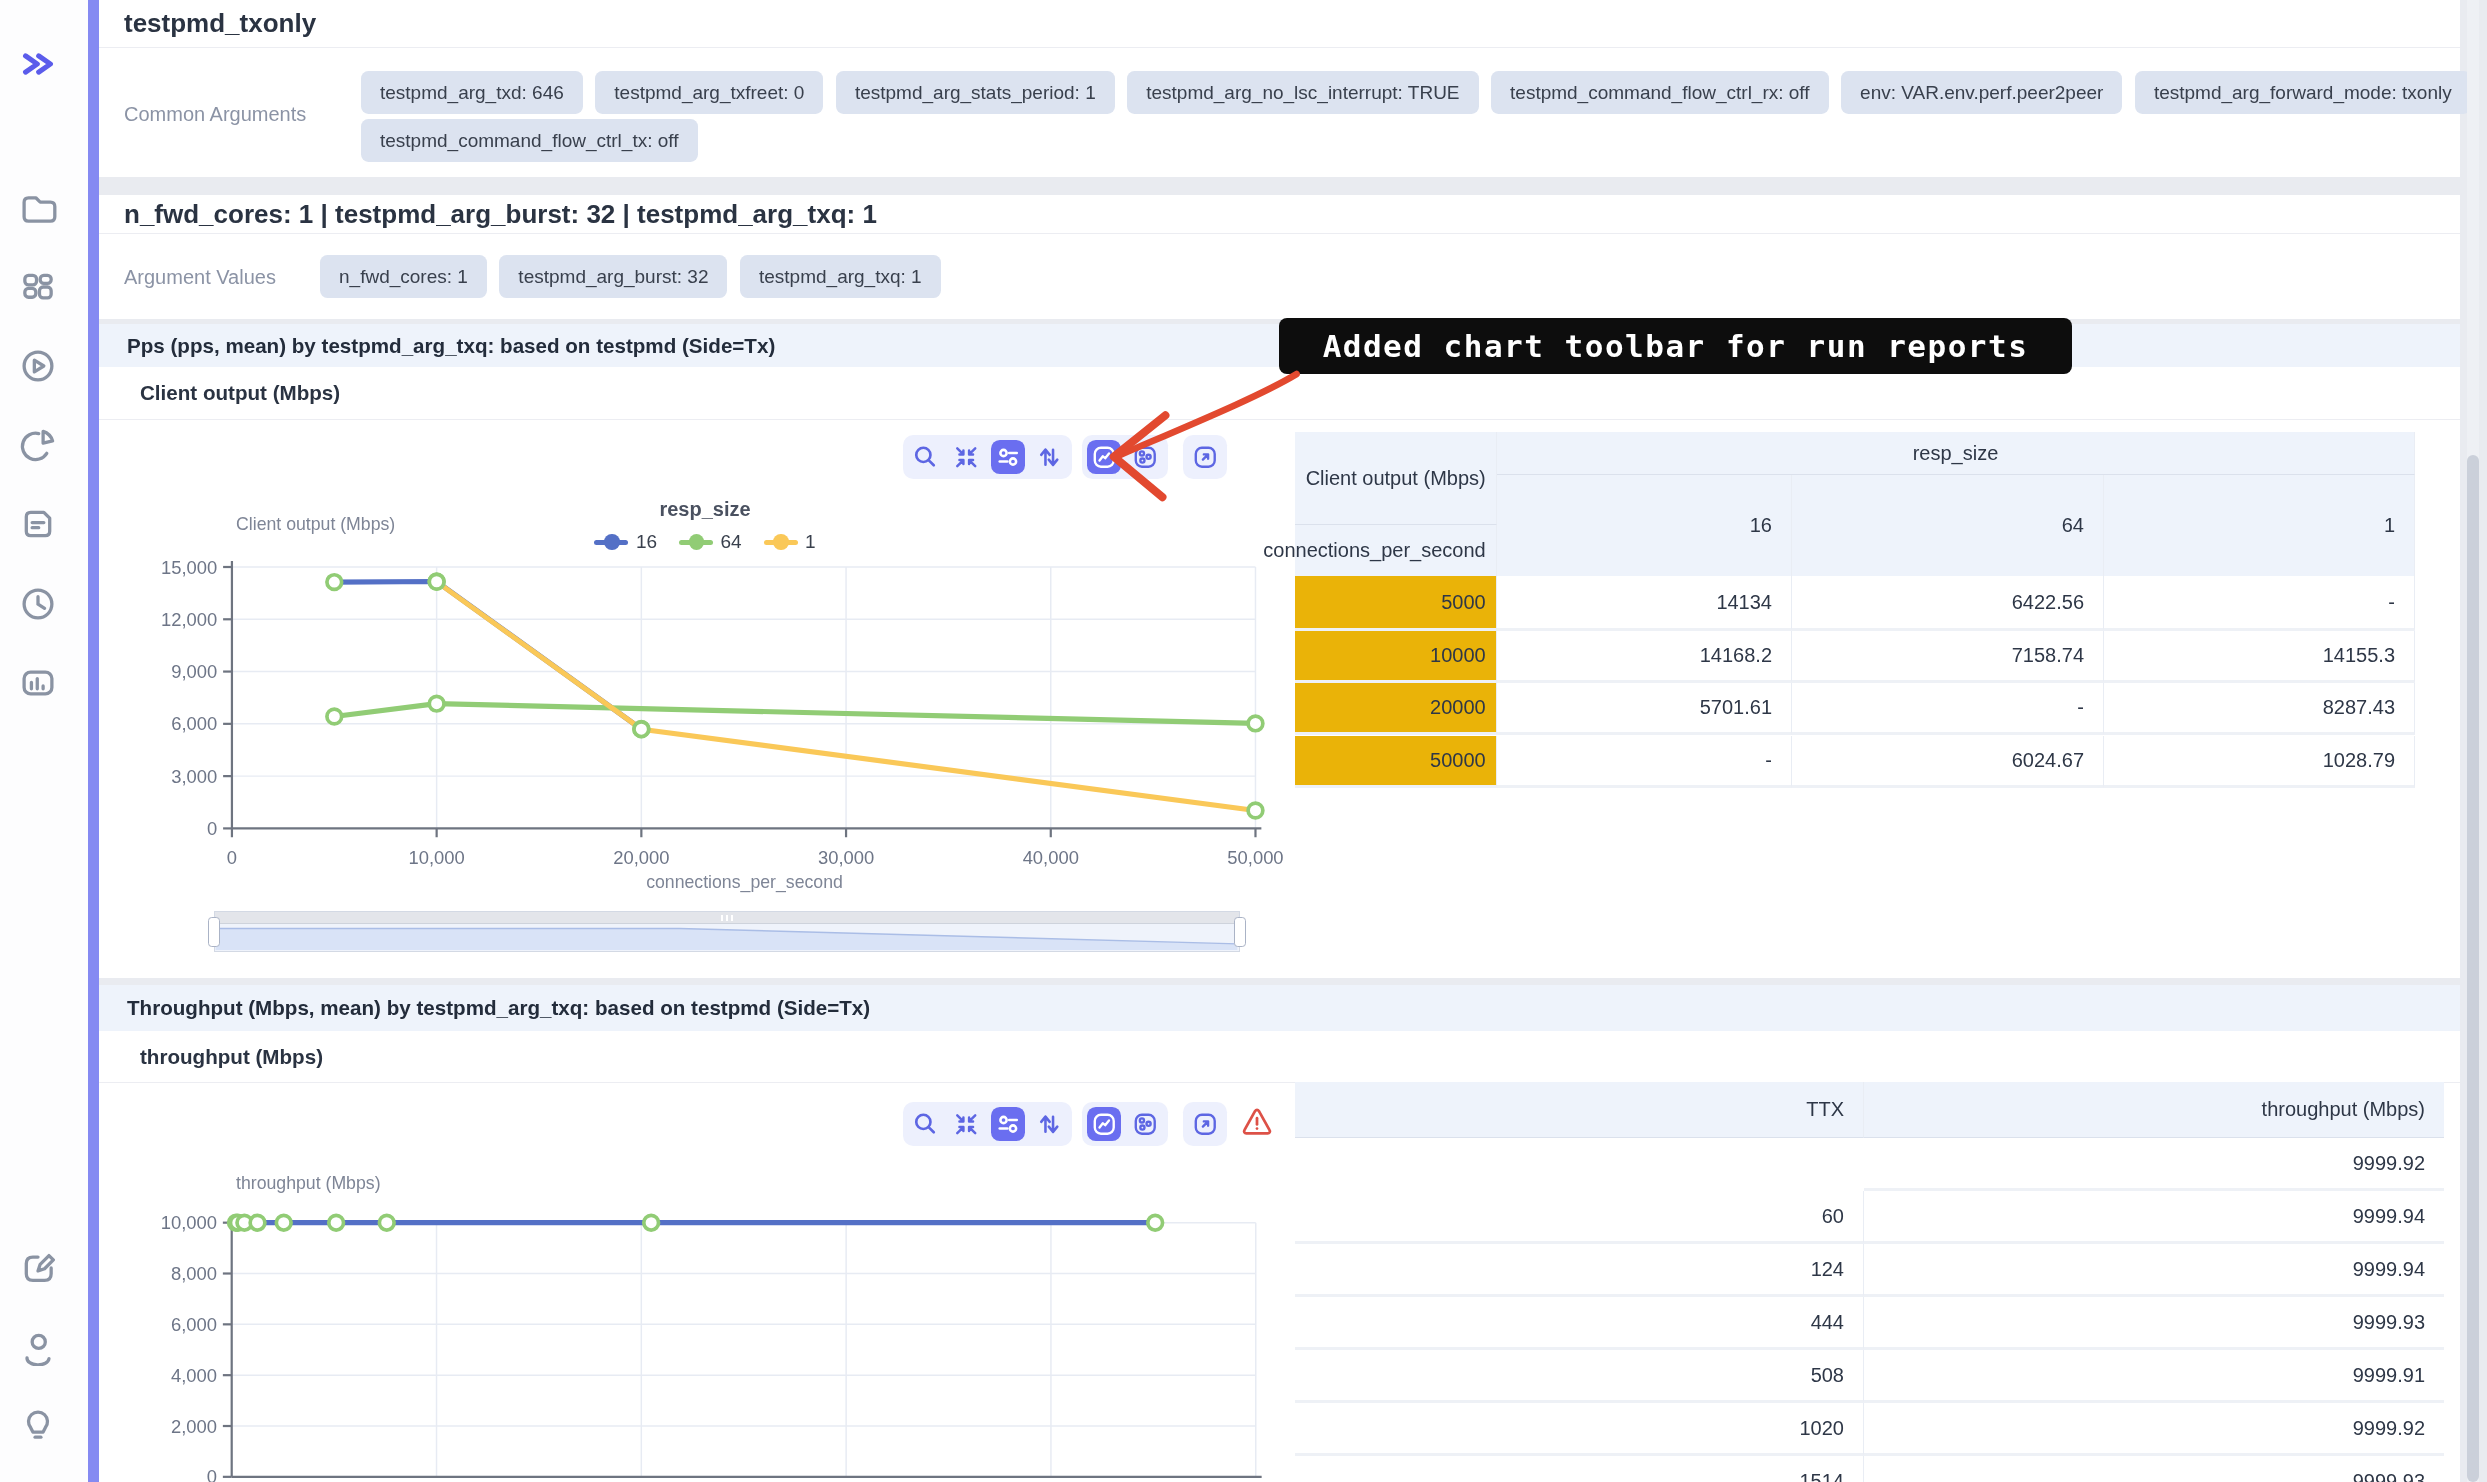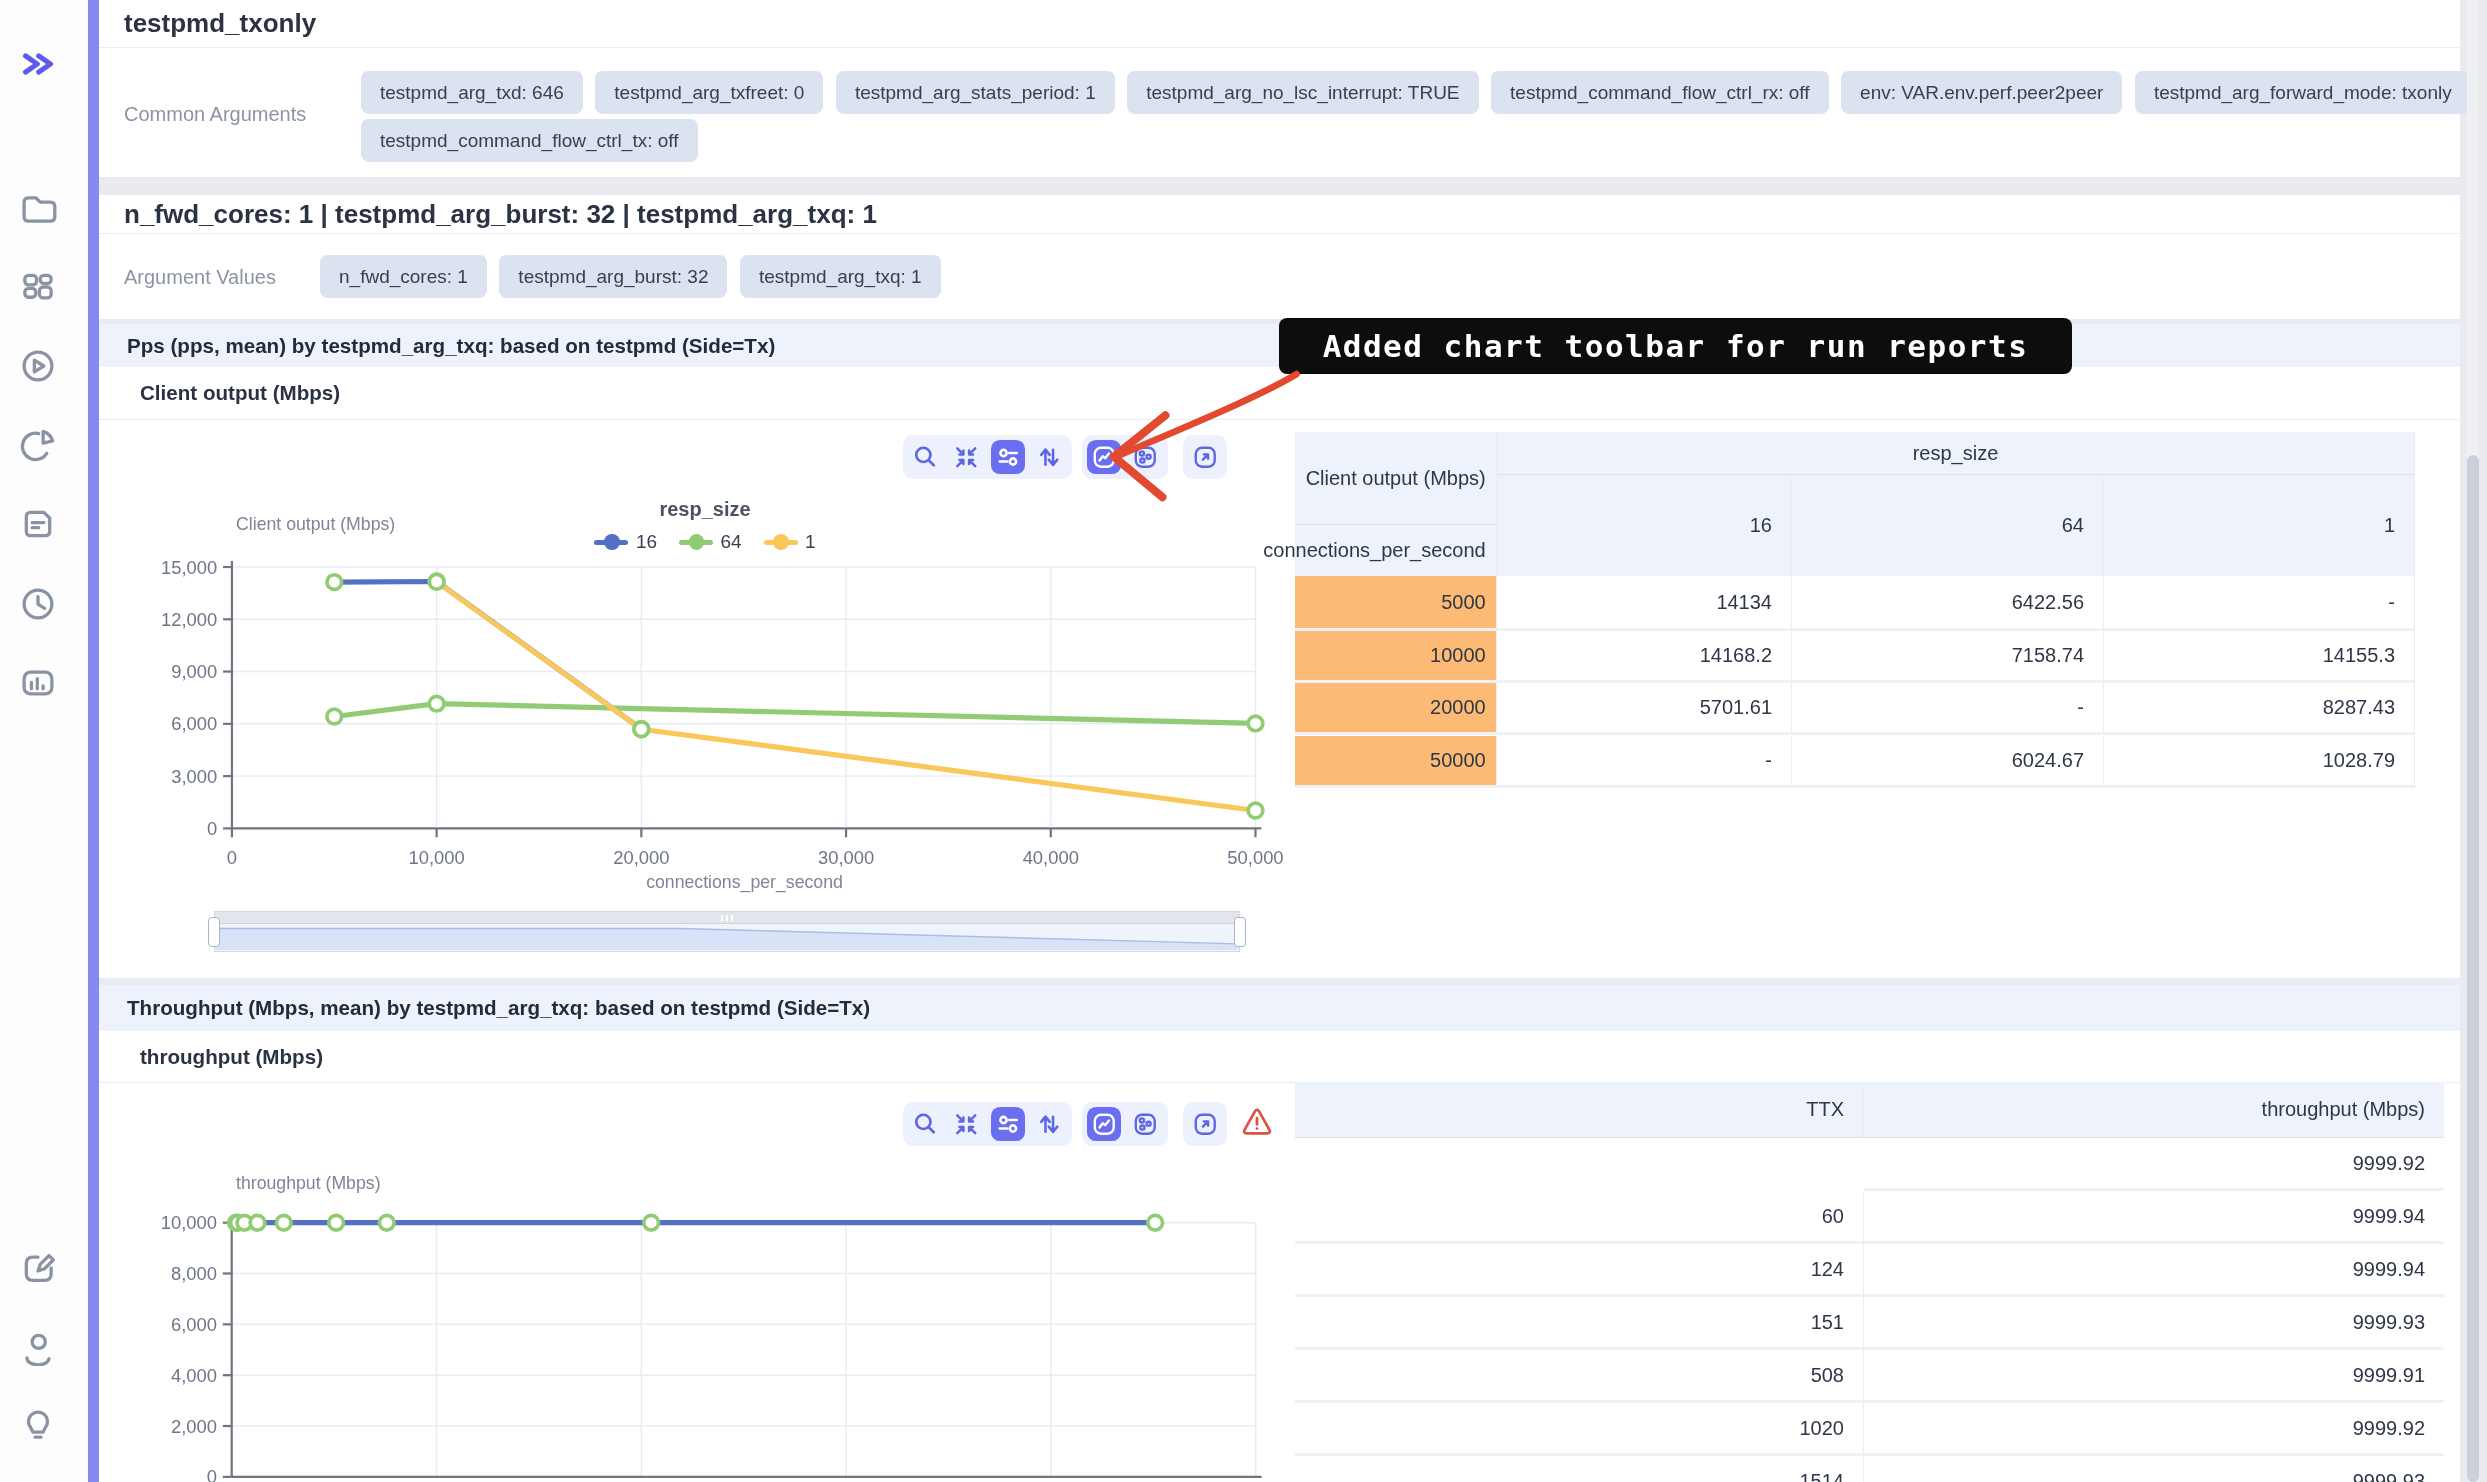--- a/index.html
+++ b/index.html
@@ -45,21 +45,21 @@
   .dz-grip i{width:2.2px;height:5.9px;background:#ffffff;}
   .dz-body{position:absolute;left:0;top:11.8px;width:100%;height:26.5px;}
   .dzh{position:absolute;top:5.2px;width:11.8px;height:29.5px;background:#ffffff;border:1.5px solid #aab3c6;border-radius:3.7px;box-sizing:border-box;z-index:3;}
   
   .tbl{position:absolute;font-size:20px;color:#2e3747;}
   .tc{position:absolute;display:flex;align-items:center;box-sizing:border-box;border-right:1.5px solid #e9edf4;background:#fff;}
   .tc.right{justify-content:flex-end;padding-right:19px;}
   .tc.rightsm{justify-content:flex-end;padding-right:10.3px;}
   .tc.center{justify-content:center;}
   .tc.hdr{background:#eef3fb;}
-  .tc.rowlabel{background:#fdba74;}
+  .tc.rowlabel{background:#eab308;}
   .tc.hb{border-bottom:1.5px solid #dbe1ec;}
   .tc.rb{border-bottom:3.7px solid #eef1f6;}
   
   .annotation{position:absolute;left:1279px;top:318px;width:793px;height:56px;background:#0d0d0d;border-radius:8px;
     display:flex;align-items:center;justify-content:center;color:#ffffff;z-index:50;
     font-family:"DejaVu Sans Mono",monospace;font-weight:700;font-size:31px;letter-spacing:1.5px;white-space:nowrap;}
   .arrow-svg{position:absolute;left:1046px;top:346px;z-index:60;pointer-events:none;}
   
   .scroll-track{position:absolute;left:2467px;top:0;width:11.8px;height:1482px;background:#eef0f4;}
   .scroll-thumb{position:absolute;left:2467px;top:455px;width:11.8px;height:1027px;background:#cbd0da;border-radius:6.6px;}
@@ -471,21 +471,21 @@
 
 <div class="tbl" style="left:1295px;top:1082px;width:1149px;height:401px;overflow:hidden;text-align:right;">
   <div class="tc hdr right hb" style="left:0;top:0;width:569px;height:56px;">TTX</div>
   <div class="tc hdr right hb" style="left:569px;top:0;width:581px;height:56px;">throughput (Mbps)</div>
 
   <div class="tc right rb" style="left:569px;top:56px;width:581px;height:53px;">9999.92</div>
   <div class="tc right rb" style="left:0;top:109px;width:569px;height:53px;">60</div>
   <div class="tc right rb" style="left:569px;top:109px;width:581px;height:53px;">9999.94</div>
   <div class="tc right rb" style="left:0;top:162px;width:569px;height:53px;">124</div>
   <div class="tc right rb" style="left:569px;top:162px;width:581px;height:53px;">9999.94</div>
-  <div class="tc right rb" style="left:0;top:215px;width:569px;height:53px;">151</div>
+  <div class="tc right rb" style="left:0;top:215px;width:569px;height:53px;">444</div>
   <div class="tc right rb" style="left:569px;top:215px;width:581px;height:53px;">9999.93</div>
   <div class="tc right rb" style="left:0;top:268px;width:569px;height:53px;">508</div>
   <div class="tc right rb" style="left:569px;top:268px;width:581px;height:53px;">9999.91</div>
   <div class="tc right rb" style="left:0;top:321px;width:569px;height:53px;">1020</div>
   <div class="tc right rb" style="left:569px;top:321px;width:581px;height:53px;">9999.92</div>
   <div class="tc right rb" style="left:0;top:374px;width:569px;height:53px;">1514</div>
   <div class="tc right rb" style="left:569px;top:374px;width:581px;height:53px;">9999.93</div>
 </div>
 
 <div class="scroll-track"></div>

